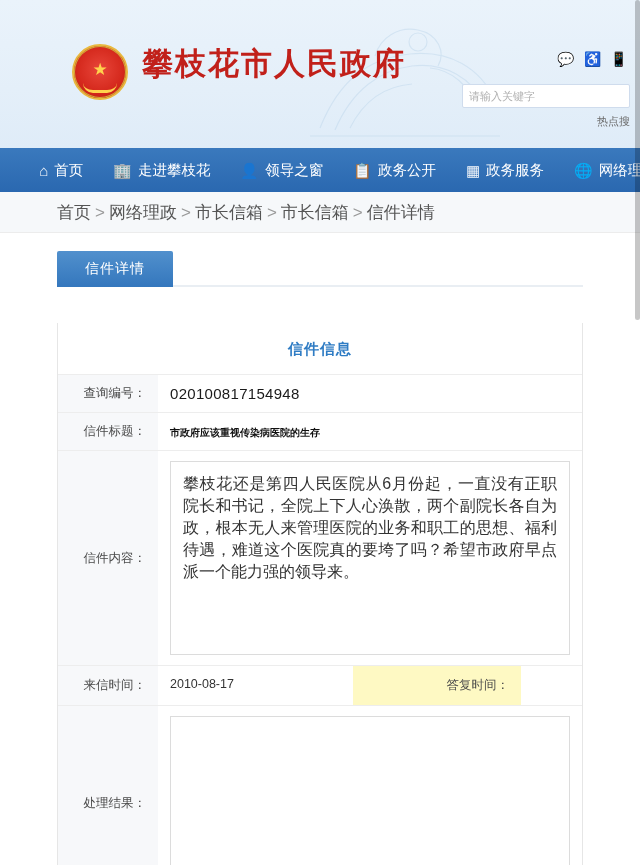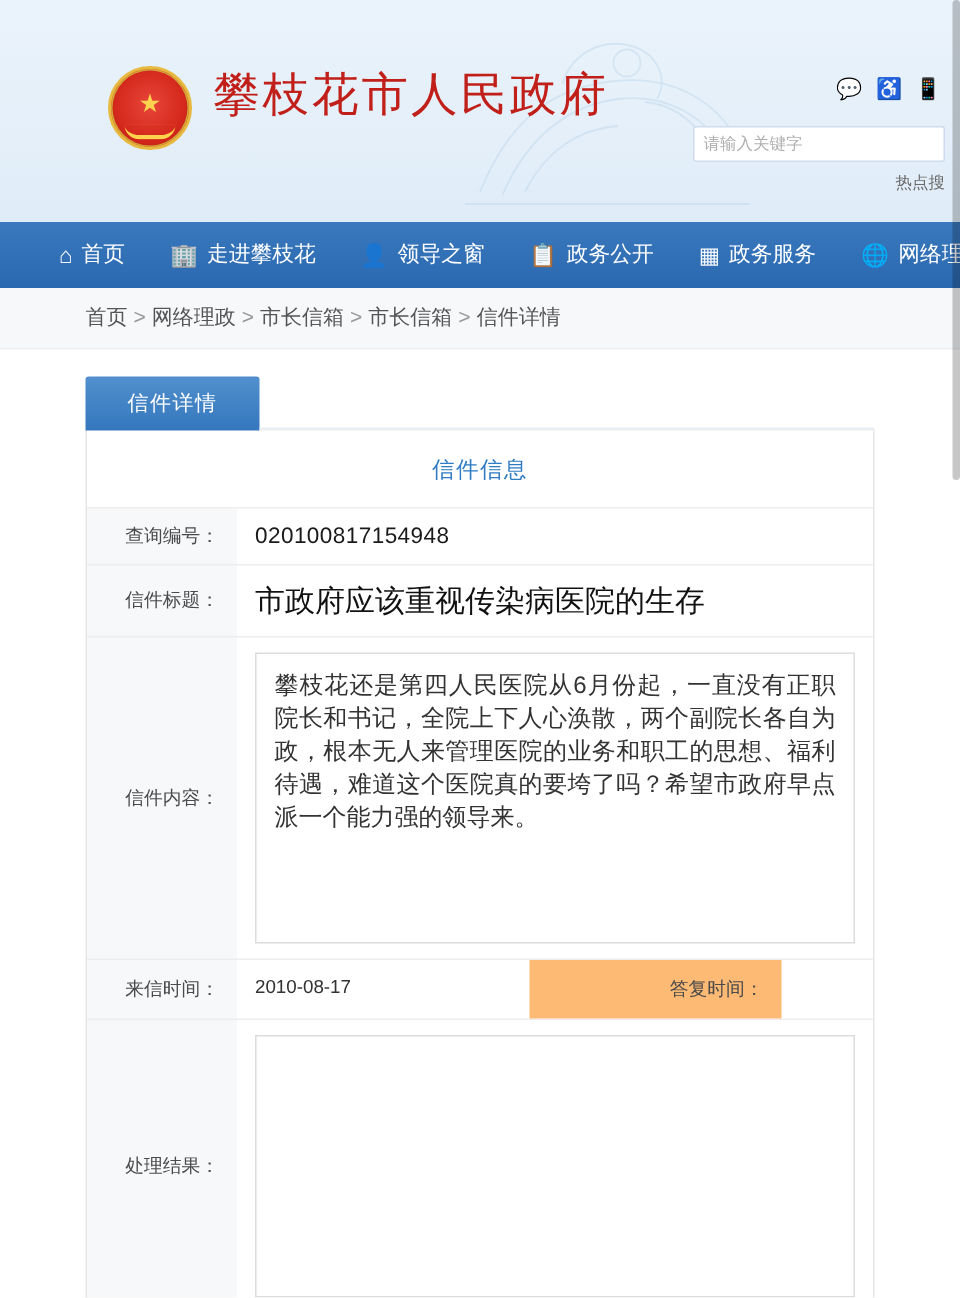--- a/index.html
+++ b/index.html
@@ -42,21 +42,21 @@
   }
   .emblem .ears {
     position: absolute; left: 50%; bottom: 5px; transform: translateX(-50%);
     width: 34px; height: 10px;
     border-bottom: 3px solid #ffd34d;
     border-radius: 0 0 18px 18px;
   }
   .title-block { position: absolute; left: 142px; top: 44px; }
   .gov-title {
     font-size: 31px;
-    font-weight: normal;
+    font-weight: bold;
     color: #c1201a;
     letter-spacing: 2px;
     line-height: 38px;
     font-family: "DejaVu Sans", "Liberation Sans", sans-serif;
   }
   .gov-subtitle {
     margin-top: 4px;
     font-size: 11.5px;
     color: #9a6f62;
     letter-spacing: .4px;
@@ -109,21 +109,21 @@
   .nav-item .nico { font-size: 15px; opacity: .95; line-height: 1; display:inline-block; }
 
   
   .crumb-wrap {
     height: 41px;
     background: #f6f8fa;
     border-bottom: 1px solid #ececec;
     display: flex; align-items: center;
     padding-left: 57px;
   }
-  .crumb { font-size: 14px; color: #555; }
+  .crumb { font-size: 17px; color: #555; }
   .crumb .sep { color: #999; margin: 0 4px; }
   .crumb a { color: #555; text-decoration: none; cursor: pointer; }
 
   
   .content {
     background: #fff;
     padding: 18px 57px 0 57px;
   }
   .tab-row { display: flex; align-items: flex-end; }
   .tab-active {
@@ -139,23 +139,24 @@
 
   .panel {
     border: 1px solid #e6e6e6;
     border-top: none;
     background: #fff;
   }
   .panel-title {
     text-align: center;
     color: #2f7cc4;
     font-size: 15px;
-    font-weight: normal;
+    font-weight: bold;
     padding: 17px 0 15px 0;
     letter-spacing: 1px;
+    margin-top: 36px;
   }
   table.info { width: 100%; border-collapse: collapse; table-layout: fixed; }
   table.info td {
     border-top: 1px solid #ededed;
     vertical-align: middle;
   }
   td.lab {
     width: 100px;
     background: #f7f8fa;
     color: #4a4a4a;
@@ -163,21 +164,21 @@
     text-align: right;
     padding: 10px 12px 10px 6px;
     vertical-align: middle;
   }
   td.val {
     padding: 10px 12px;
     font-size: 13.5px;
     color: #222;
   }
   .val-id { font-size: 15px; color: #1a1a1a; letter-spacing: .3px; }
-  .val-subject { font-size: 20px; font-weight: normal; color: #111; }
+  .val-subject { font-size: 10px; font-weight: bold; color: #111; }
 
   td.lab-tall { vertical-align: middle; }
   .letter-box {
     border: 1px solid #dcdcdc;
     background: #fff;
     min-height: 194px;
     padding: 11px 12px;
     font-size: 16px;
     line-height: 22px;
     color: #333;
@@ -185,21 +186,21 @@
   }
   .result-box {
     border: 1px solid #dcdcdc;
     background: #fff;
     height: 175px;
   }
 
   .row-dates { display: flex; align-items: stretch; }
   .date-cellA { width: 195px; padding: 11px 12px; font-size: 12.5px; color: #333; }
   .date-lab2 {
-    background: #fdba74; color: #4a4a4a; font-size: 12.5px;
+    background: #fef9c3; color: #4a4a4a; font-size: 12.5px;
     padding: 11px 12px; text-align: right; width: 168px;
     display: flex; align-items: center; justify-content: flex-end;
   }
   .date-valB { flex: 1; padding: 11px 12px; }
 
   .scrollbar {
     position: absolute; right: 0; top: 0;
     width: 5px; height: 865px; background: transparent;
   }
   .scrollbar .thumb {

